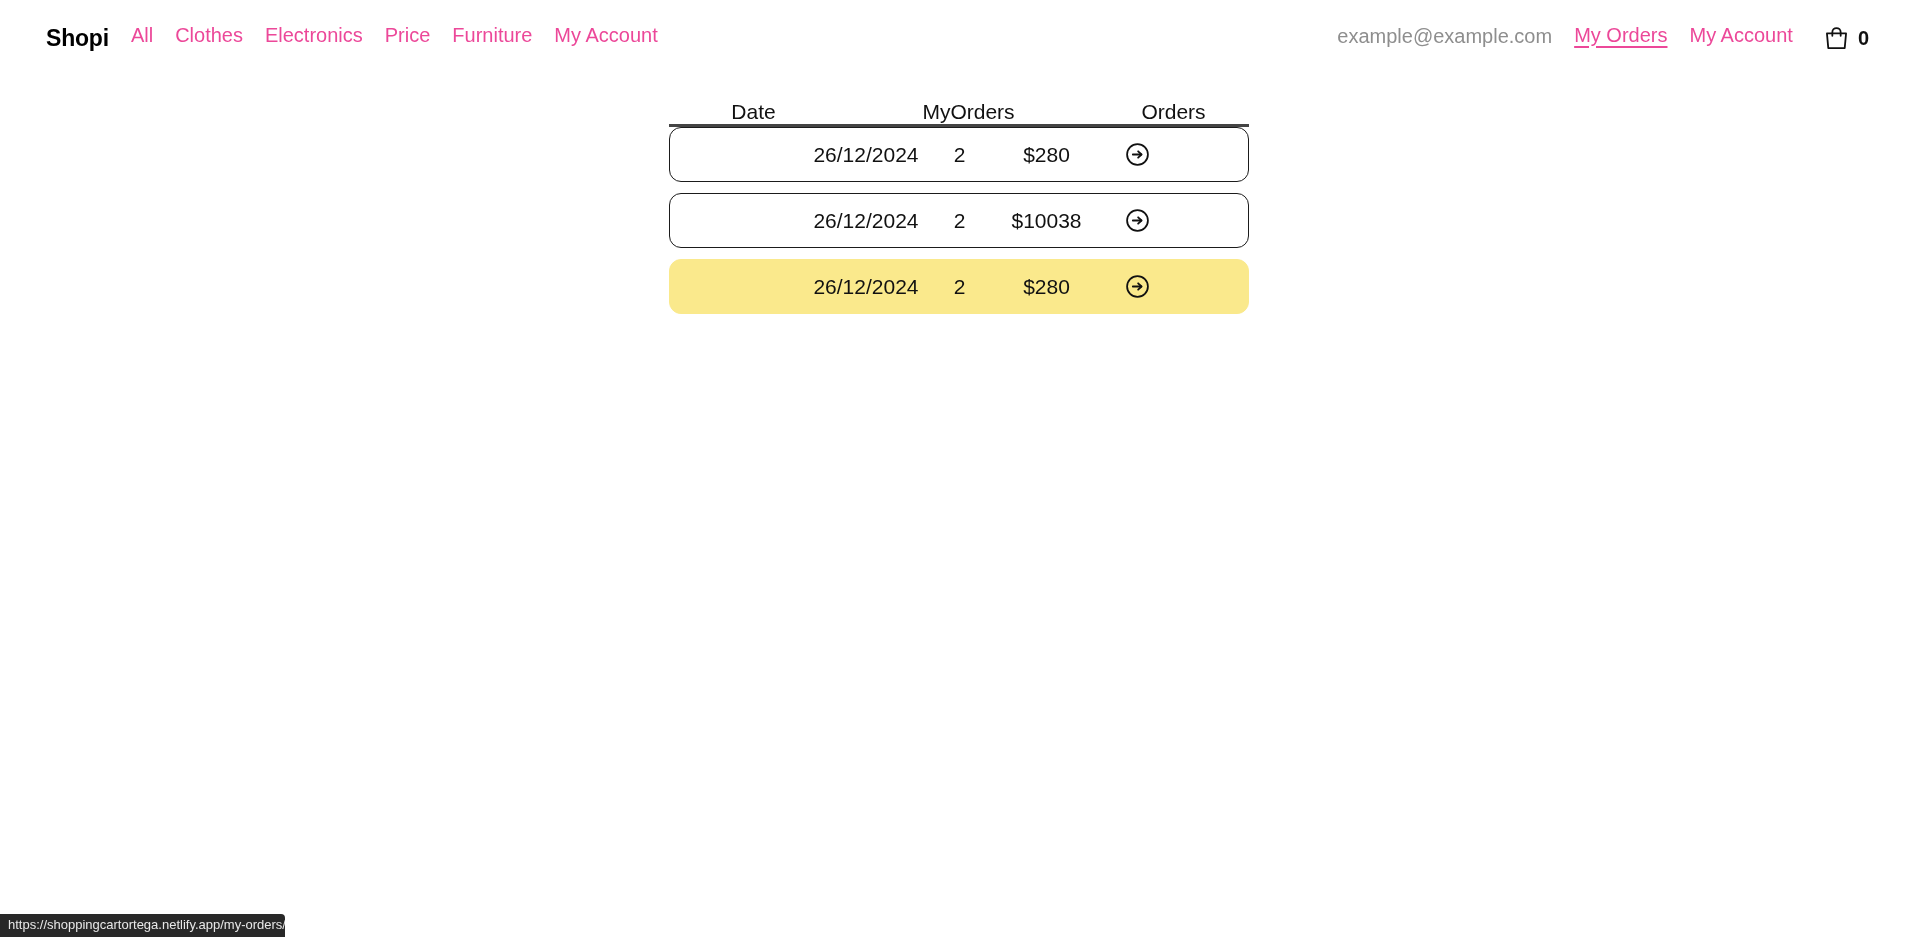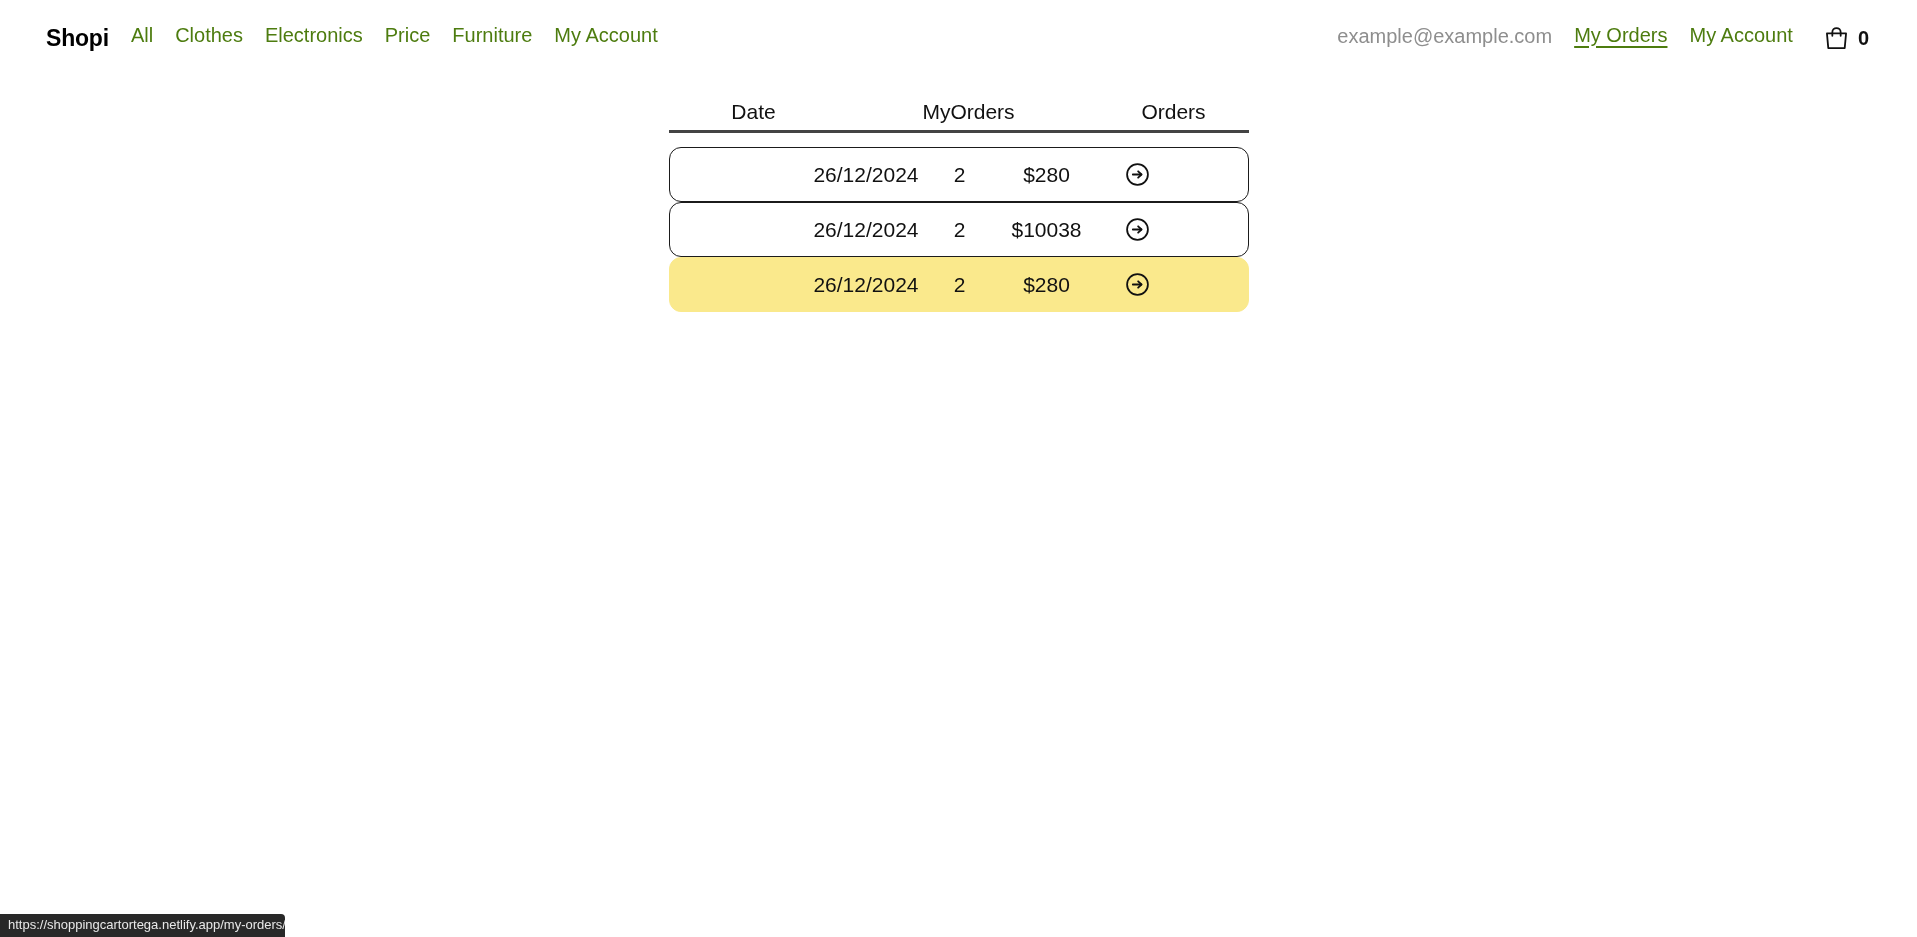--- a/index.html
+++ b/index.html
@@ -36,21 +36,21 @@
     font-size: 23px;
     font-weight: 700;
     color: #000000;
     letter-spacing: -0.2px;
     margin-right: 22px;
     cursor: pointer;
   }
 
   .nav-link {
     font-size: 20px;
-    color: #4d7c0f;
+    color: #ec4899;
     margin-right: 22px;
     cursor: pointer;
     white-space: nowrap;
     text-decoration: none;
     line-height: 1;
   }
   .nav-left .nav-link:last-child { margin-right: 0; }
 
   .nav-right {
     gap: 0;
@@ -111,32 +111,31 @@
     color: #111111;
     line-height: 1.05;
     margin-bottom: 8px;
   }
 
   .orders-head {
     display: flex;
     align-items: flex-end;
     font-size: 21px;
     color: #111111;
-    padding-bottom: 6px;
     border-bottom: 3px solid #444444;
   }
 
   .col-date   { flex: 0 0 170px; text-align: center; }
   .col-count  { flex: 1 1 auto;  text-align: center; }
   .col-price  { flex: 0 0 150px; text-align: center; }
 
   .orders-list {
     display: flex;
     flex-direction: column;
-    margin-top: 14px;
+    gap: 11px;
   }
 
   .order-row {
     height: 55px;
     border: 1px solid #1b1b1b;
     border-radius: 12px;
     background: #ffffff;
     display: flex;
     align-items: center;
     justify-content: center;

